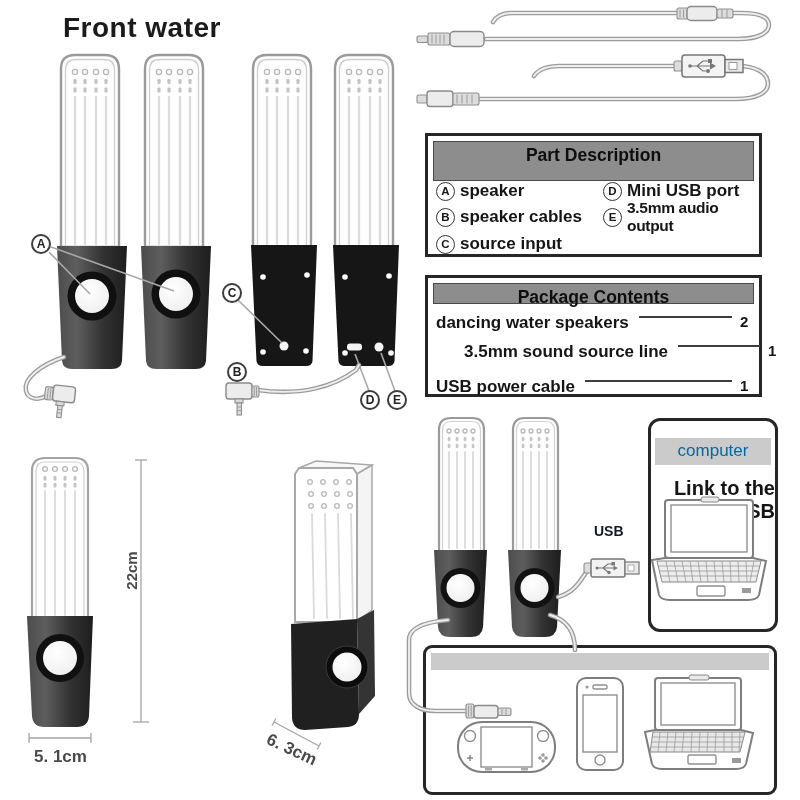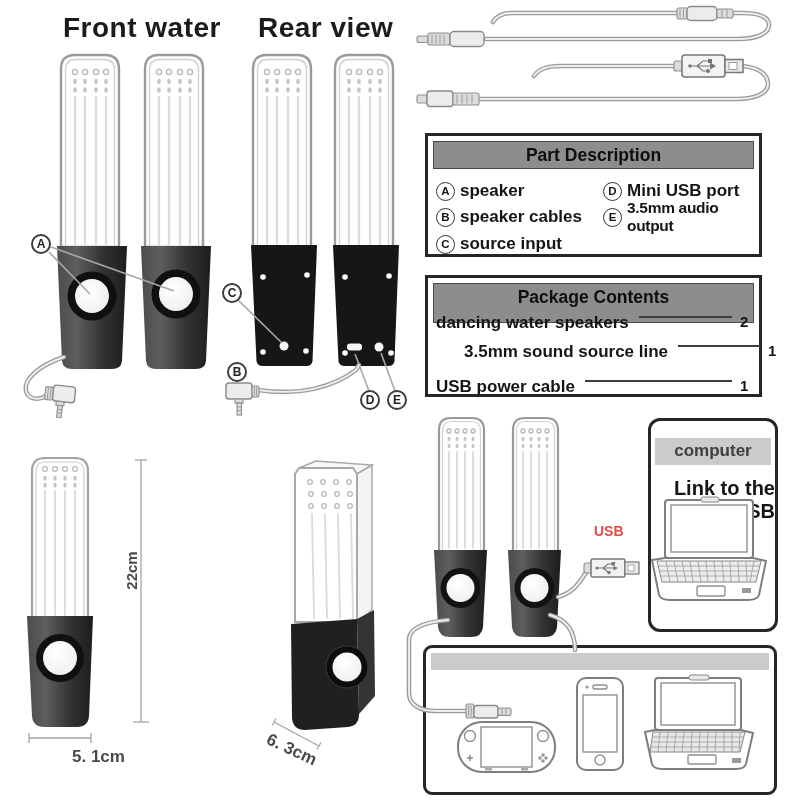--- a/index.html
+++ b/index.html
@@ -6,22 +6,22 @@
   .page{position:relative;width:800px;height:800px;background:#fff;overflow:hidden;
         font-family:"Liberation Sans",sans-serif;color:#151515;}
   .abs{position:absolute;}
   .vtitle{font-size:28px;font-weight:bold;color:#1b1b1b;letter-spacing:0.5px;z-index:5;}
   .co{position:absolute;width:20px;height:20px;border:2px solid #3c3c3c;border-radius:50%;
       background:#fff;font-size:12px;font-weight:bold;line-height:17px;text-align:center;
       color:#222;box-sizing:border-box;z-index:6;}
   .infobox{position:absolute;border:3px solid #262626;background:#fff;box-sizing:border-box;z-index:2;}
   .band{position:absolute;background:#8d8d8d;border:1px solid #4a4a4a;text-align:center;
         font-weight:bold;font-size:17.5px;color:#0e0e0e;line-height:26px;box-sizing:border-box;}
-  .band-light{position:absolute;background:#cbcbcb;text-align:center;font-weight:bold;
-        font-size:17px;color:#404040;line-height:26px;box-sizing:border-box;}
+  .band-light{position:absolute;background:#cbcbcb;text-align:center;font-weight:normal;
+        font-size:17px;color:#0369a1;line-height:26px;box-sizing:border-box;}
   .pdrow{position:absolute;display:flex;align-items:center;height:24px;font-size:17px;font-weight:bold;}
   .lk{display:inline-flex;width:19px;height:19px;border:1.7px solid #333;border-radius:50%;
       align-items:center;justify-content:center;font-size:11.5px;font-weight:bold;
       margin-right:5px;flex:none;box-sizing:border-box;background:#fff;}
   .pdrow.tight{font-size:15.5px;letter-spacing:-0.3px;}
   .pkg-row{position:absolute;left:8px;display:flex;align-items:flex-start;width:318px;height:24px;
       font-size:17px;font-weight:bold;}
   .pkg-row .line{flex:1;border-top:2.2px solid #3d3d3d;margin:3px 8px 0 10px;}
   .pkg-row .qty{font-weight:bold;font-size:15px;width:14px;}
   .dimtxt{position:absolute;font-weight:bold;color:#4a4a4a;z-index:5;white-space:nowrap;}
@@ -39,21 +39,20 @@
   .dev{fill:#fff;stroke:#7e7e7e;stroke-width:2;}
   .dev2{fill:#fff;stroke:#909090;stroke-width:1.4;}
   .meas{stroke:#a5a5a5;stroke-width:1.3;}
 </style>
 </head>
 <body>
 
 <div class="page">
 
   <div class="abs vtitle" style="left:63px;top:12px;">Front water</div>
-  <div class="abs vtitle" style="left:258px;top:12px;">Rear view</div>
 
   <svg style="left:0;top:0;z-index:4;" width="430" height="430" viewBox="0 0 430 430">
     <defs>
       <linearGradient id="gradBase" x1="0" y1="0" x2="1" y2="0">
         <stop offset="0" stop-color="#4c4c4c"></stop>
           <stop offset="0.28" stop-color="#5e5e5e"></stop>
         <stop offset="0.65" stop-color="#333333"></stop>
           <stop offset="1" stop-color="#1d1d1d"></stop>
       </linearGradient>
       <radialGradient id="gradDriver" cx="0.4" cy="0.35" r="0.9">
@@ -205,21 +204,21 @@
         <rect x="708" y="59" width="4" height="4" fill="#777"></rect>
         <circle cx="708" cy="71" r="2" fill="#777"></circle>
         <polygon points="710,62.5 716,66 710,69.5" fill="#777"></polygon>
         <rect x="725" y="59.5" width="18" height="13" fill="#e9e9e9" stroke="#777" stroke-width="1.5"></rect>
         <rect x="729" y="62.5" width="8" height="7" fill="#fff" stroke="#999" stroke-width="1"></rect>
       </g>
     </g>
   </svg>
 
   <div class="infobox" style="left:425px;top:133px;width:337px;height:124px;">
-    <div class="band" style="left:5px;top:5px;right:5px;height:28px;">Part Description</div>
+    <div class="band" style="left:5px;top:5px;right:5px;height:40px;">Part Description</div>
     <div class="pdrow" style="left:8px;top:43px;">
       <span class="lk">A</span>
       <span>speaker</span>
     </div>
     <div class="pdrow" style="left:8px;top:69px;">
       <span class="lk">B</span>
       <span>speaker cables</span>
     </div>
     <div class="pdrow" style="left:8px;top:96px;">
       <span class="lk">C</span>
@@ -229,21 +228,21 @@
       <span class="lk">D</span>
       <span>Mini USB port</span>
     </div>
     <div class="pdrow tight" style="left:175px;top:69px;">
       <span class="lk">E</span>
       <span>3.5mm audio output</span>
     </div>
   </div>
 
   <div class="infobox" style="left:425px;top:275px;width:337px;height:122px;">
-    <div class="band" style="left:5px;top:5px;right:5px;height:40px;">Package Contents</div>
+    <div class="band" style="left:5px;top:5px;right:5px;height:21px;">Package Contents</div>
     <div class="pkg-row" style="top:35px;">
       <span>dancing water speakers</span>
       <span class="line"></span>
       <span class="qty">2</span>
     </div>
     <div class="pkg-row" style="top:64px;margin-left:28px;">
       <span>3.5mm sound source line</span>
       <span class="line"></span>
       <span class="qty">1</span>
     </div>
@@ -262,21 +261,21 @@
     <rect class="dev" x="20" y="5" width="88" height="58" rx="3"></rect>
     <rect x="56" y="2" width="18" height="5" rx="2" fill="#e9e9e9" stroke="#888" stroke-width="1"></rect>
     <rect class="dev2" x="26" y="10" width="76" height="47"></rect>
     <path class="dev" d="M7,65 L20,63 H108 L121,66 L114,100 Q112,105 103,105 H25 Q16,105 14,100 Z"></path>
     <path d="M12,66 H116 L111,87 H17 Z" fill="#ededed" stroke="#888" stroke-width="1"></path>
     <path d="M13,71 H115 M14,76 H113 M15,81 H112 M21,66 L25,87 M29,66 L33,87 M37,66 L41,87 M45,66 L48,87 M53,66 L56,87 M61,66 L63,87 M69,66 L71,87 M77,66 L79,87 M85,66 L86,87 M93,66 L94,87 M101,66 L102,87 M109,66 L105,87" stroke="#9a9a9a" stroke-width="0.8" fill="none"></path>
     <rect class="dev2" x="52" y="91" width="28" height="10" rx="2"></rect>
     <rect x="97" y="93" width="9" height="5" fill="#9a9a9a"></rect>
   </svg>
 
-  <div class="dimtxt" style="left:594px;top:523px;font-size:14px;color:#ef4444;">USB</div>
+  <div class="dimtxt" style="left:594px;top:523px;font-size:14px;color:#0f172a;">USB</div>
 
   <div class="infobox" style="left:423px;top:645px;width:354px;height:150px;border-radius:9px;">
     <div class="band-light" style="left:5px;top:5px;right:5px;height:17px;"></div>
   </div>
   <svg style="left:440px;top:670px;z-index:3;" width="330" height="125" viewBox="0 0 330 125">
     <g>
       <rect class="dev" x="18" y="52" width="97" height="50" rx="24"></rect>
       <rect class="dev2" x="41" y="57" width="51" height="40"></rect>
       <circle class="dev2" cx="30" cy="66" r="5.5"></circle>
       <circle class="dev2" cx="103" cy="66" r="5.5"></circle>
@@ -416,21 +415,21 @@
       <line class="meas" x1="120" y1="10" x2="132" y2="10"></line>
       <line class="meas" x1="118" y1="272" x2="134" y2="272"></line>
     </g>
     <g>
       <line class="meas" x1="14" y1="288" x2="76" y2="288"></line>
       <line class="meas" x1="14" y1="283" x2="14" y2="293"></line>
       <line class="meas" x1="76" y1="283" x2="76" y2="293"></line>
     </g>
   </svg>
   <div class="dimtxt" style="left:106px;top:562px;width:50px;font-size:15px;text-align:center;transform:rotate(-90deg);">22cm</div>
-  <div class="dimtxt" style="left:34px;top:747px;font-size:17px;margin-left:38px;">5. 1cm</div>
+  <div class="dimtxt" style="left:34px;top:747px;font-size:17px;">5. 1cm</div>
 
   <svg style="left:260px;top:450px;z-index:3;" width="155" height="320" viewBox="0 0 155 320">
     <polygon points="39,18 56,11 112,15 97,24" fill="#f8f8f8" stroke="#a8a8a8" stroke-width="1.5"></polygon>
     <path d="M97,24 L112,15 L112,160 L97,172 Z" fill="#f4f4f4" stroke="#a8a8a8" stroke-width="1.5"></path>
     <path d="M35,172 L35,24 L39,18 L93,18 L97,24 L97,172 Z" fill="#ffffff" stroke="#a8a8a8" stroke-width="2"></path>
     <g>
       <circle class="dotc" cx="50" cy="32" r="2.3"></circle>
         <circle class="dotc" cx="51" cy="44" r="2.3"></circle>
         <circle class="dotc" cx="51" cy="56" r="2.3"></circle>
         <line class="colline2" x1="52" y1="64" x2="54" y2="168"></line>

